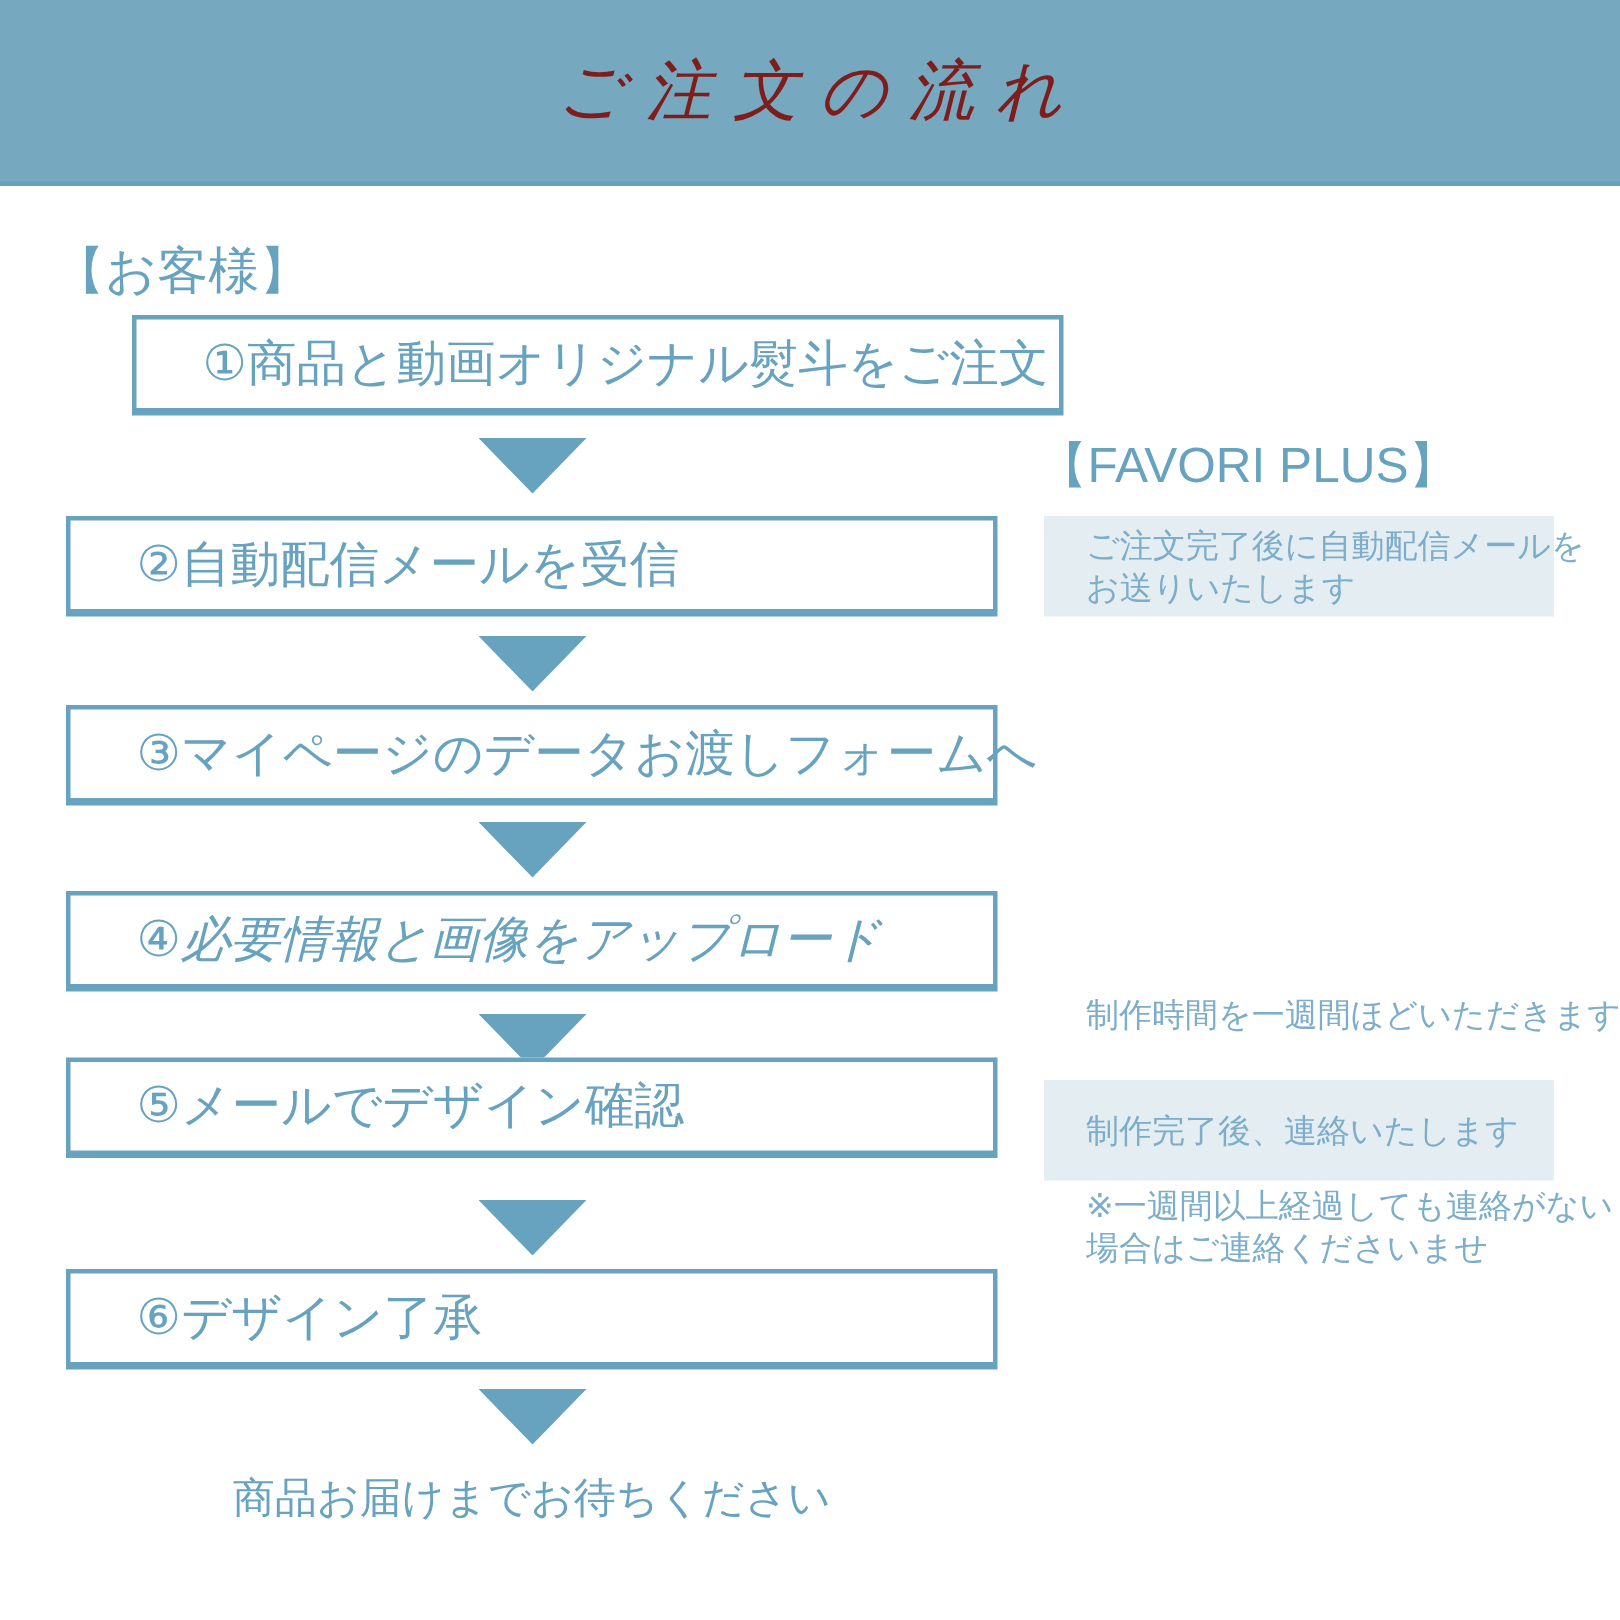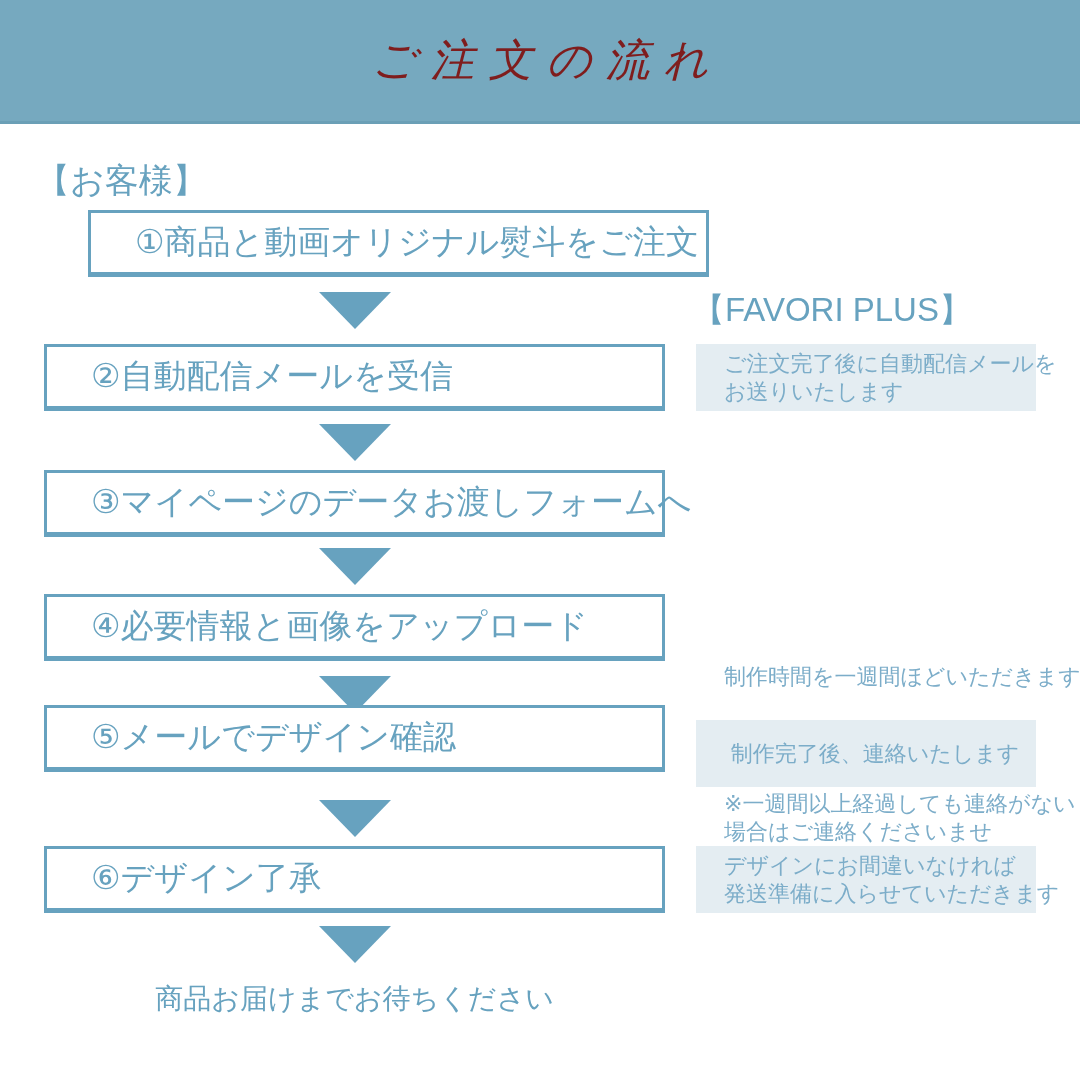--- a/index.html
+++ b/index.html
@@ -55,21 +55,21 @@
     border-bottom-width:5px;
     display:flex;align-items:center;
     padding-left:44px;
   }
   .step-box .step-text{
     color:var(--accent-blue);
     font-size:33px;font-weight:400;
     white-space:nowrap;
   }
   .step-1{top:210px;margin-left:44px;} .step-2{top:344px;} .step-3{top:470px;}
-  .step-4{top:594px;} .step-5{top:705px;} .step-6{top:846px;}
+  .step-4{top:594px;font-style:italic;} .step-5{top:705px;} .step-6{top:846px;}
 
   
   .flow-arrow{
     position:absolute;left:319px;width:72px;height:37px;
     background:var(--accent-blue);
     clip-path:polygon(0 0,100% 0,50% 100%);
   }
   .arrow-1{top:292px;} .arrow-2{top:424px;} .arrow-3{top:548px;}
   .arrow-4{top:676px;} .arrow-5{top:800px;} .arrow-6{top:926px;}
 
@@ -85,21 +85,21 @@
     display:flex;flex-direction:column;justify-content:flex-start;
   }
   .note-line{
     color:var(--note-text);
     font-size:22px;line-height:28px;font-weight:400;
     white-space:nowrap;
   }
   .note-after-order{top:344px;}
   .note-design-start{top:594px;}
   .note-production-time{top:663px;text-align:center;}
-  .note-after-production{top:720px;align-items:center;}
+  .note-after-production{top:720px;}
   .note-no-contact{top:790px;}
   .note-design-approved{top:846px;}
 
   
   .footer-note{
     position:absolute;left:44px;top:980px;width:621px;
     text-align:center;
     color:var(--accent-blue);
     font-size:28px;font-weight:400;
     white-space:nowrap;
@@ -162,18 +162,14 @@
 
   <div class="note-box note-after-production">
     <div class="note-line">制作完了後、連絡いたします</div>
   </div>
 
   <div class="note-plain note-no-contact">
     <div class="note-line">※一週間以上経過しても連絡がない</div>
     <div class="note-line">場合はご連絡くださいませ</div>
   </div>
 
-  <div class="note-box note-design-approved">
-    <div class="note-line">デザインにお間違いなければ</div>
-    <div class="note-line">発送準備に入らせていただきます</div>
-  </div>
 
 </div>
 
 </body></html>

